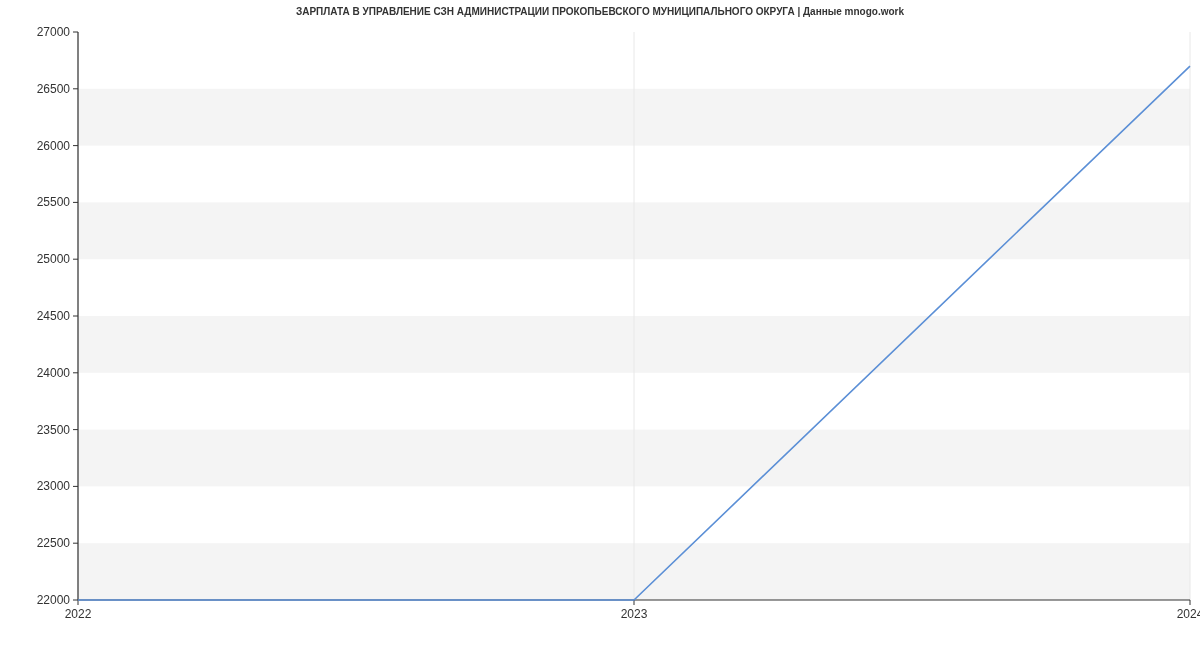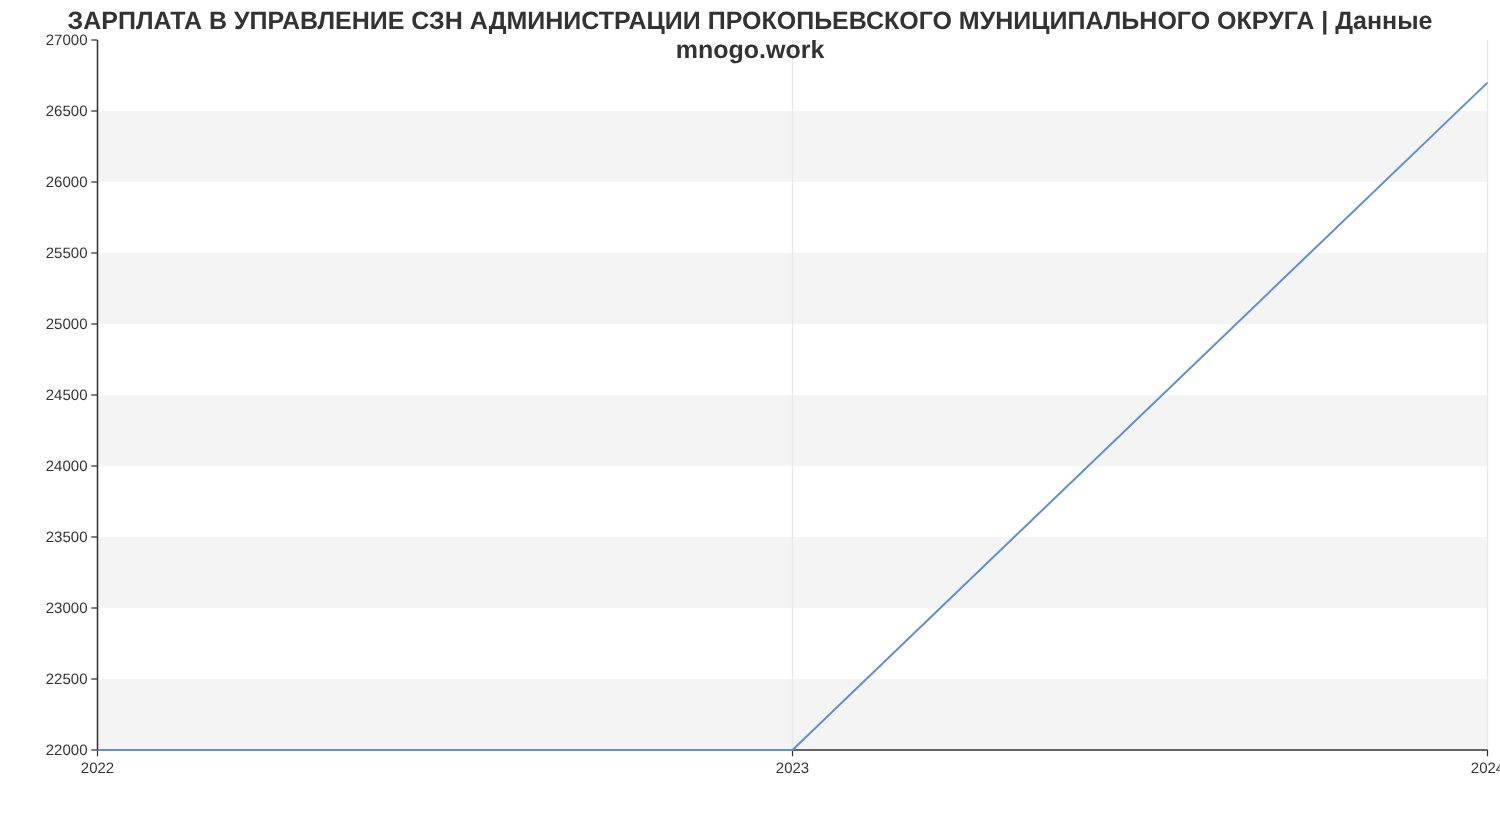--- a/index.html
+++ b/index.html
@@ -10,21 +10,21 @@
     font-family: Arial, Helvetica, sans-serif;
   }
   .chart-wrap {
     width: 1200px; height: 650px;
     position: relative;
   }
   .title {
     position: absolute;
     top: 6px; left: 0; right: 0;
     text-align: center;
-    font-size: 20px;
+    font-size: 10px;
     font-weight: 700;
     color: #333;
   }
   svg { display: block; }
 </style>
 </head>
 <body>
 
 <div class="chart-wrap">
   <div class="title">ЗАРПЛАТА В УПРАВЛЕНИЕ СЗН АДМИНИСТРАЦИИ ПРОКОПЬЕВСКОГО МУНИЦИПАЛЬНОГО ОКРУГА | Данные mnogo.work</div>

